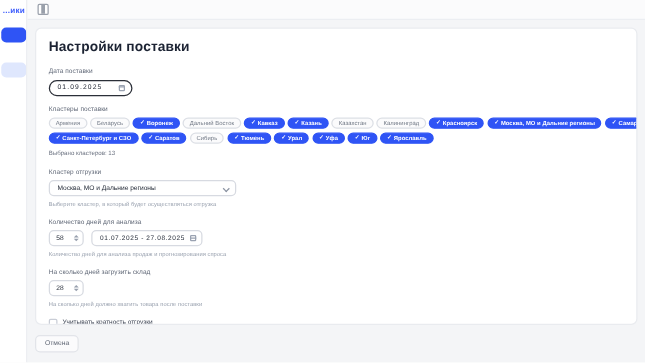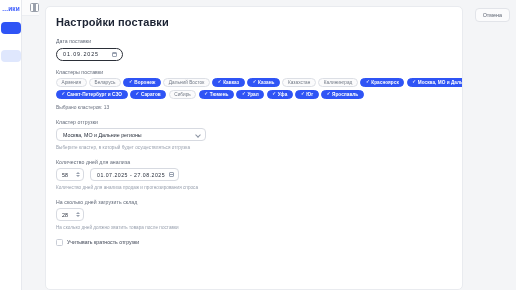--- a/index.html
+++ b/index.html
@@ -28,21 +28,21 @@
   }
   .sb-item {
     width: 20px; height: 12px; border-radius: 4px;
     margin: 0 0 3px 0;
   }
   .sb-item.spacer1 { margin-top: 9px; }
   .sb-item.active { background: #2f54f5; }
   .sb-item.soft { background: #dfe7fd; margin-top: 13px; }
 
   
-  .main { flex: 1 1 auto; height: 290px; display: flex; flex-direction: row; min-width: 0; }
+  .main { flex: 1 1 auto; height: 290px; display: flex; flex-direction: column; min-width: 0; }
 
   .topbar {
     height: 16px; flex: 0 0 16px;
     background: #fbfbfc;
     border-bottom: 1px solid #eceef2;
     display: flex; align-items: center;
     padding-left: 8px;
   }
   .panel-toggle {
     width: 9px; height: 9px; border: 1px solid #9aa0ab; border-radius: 1.5px;

